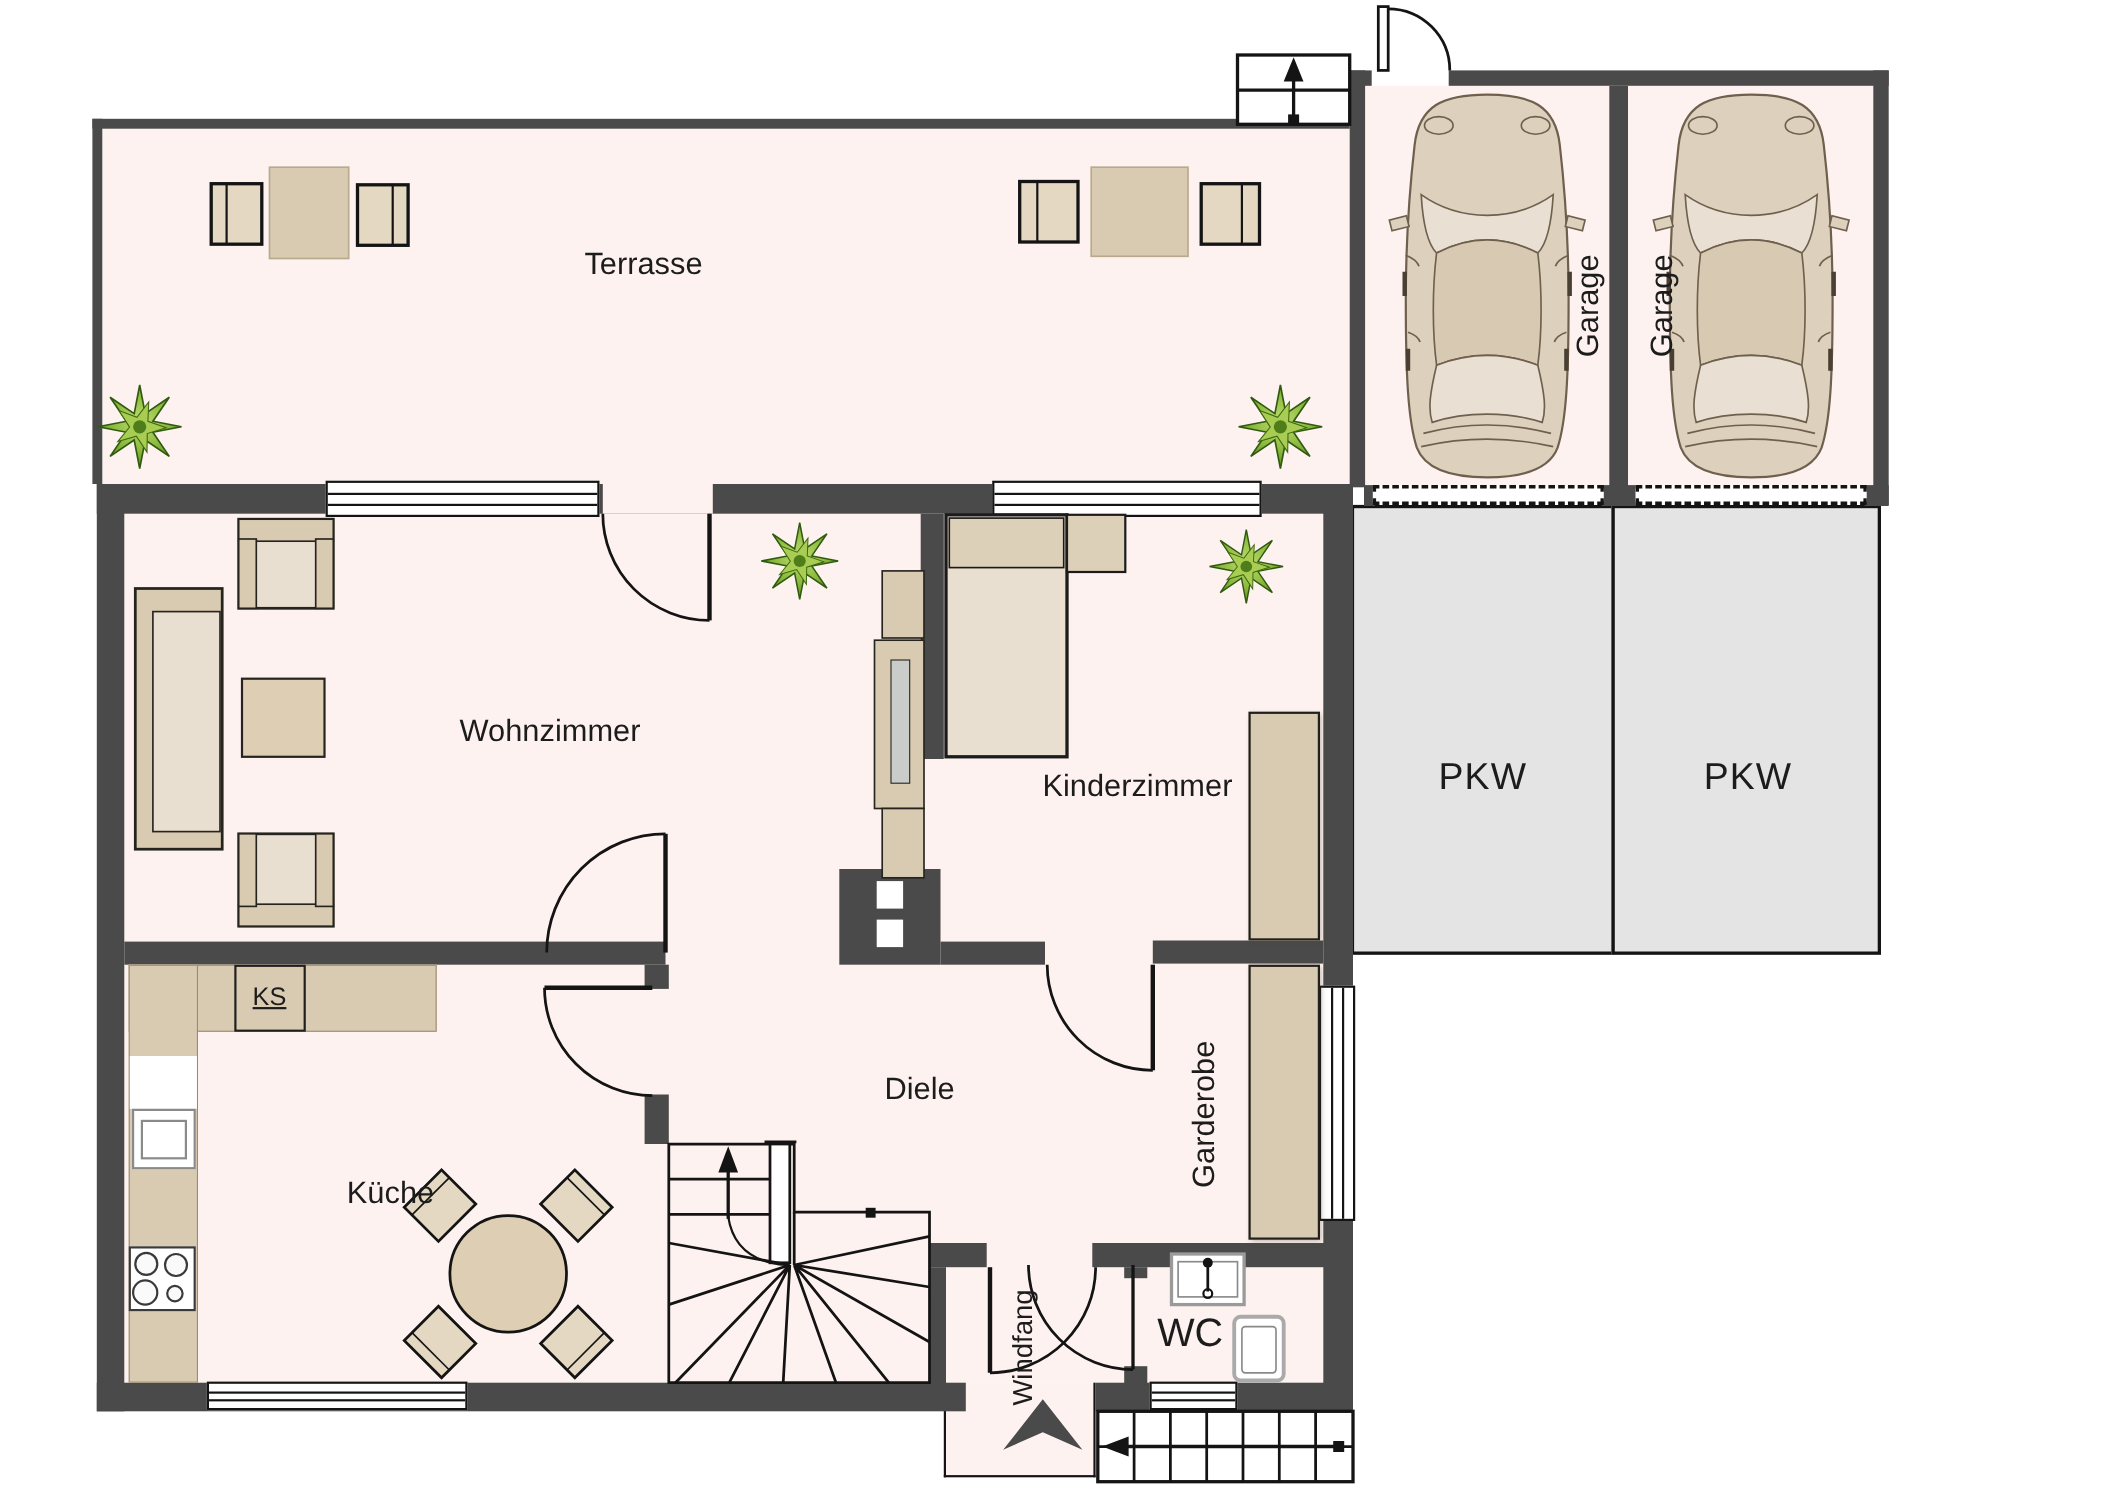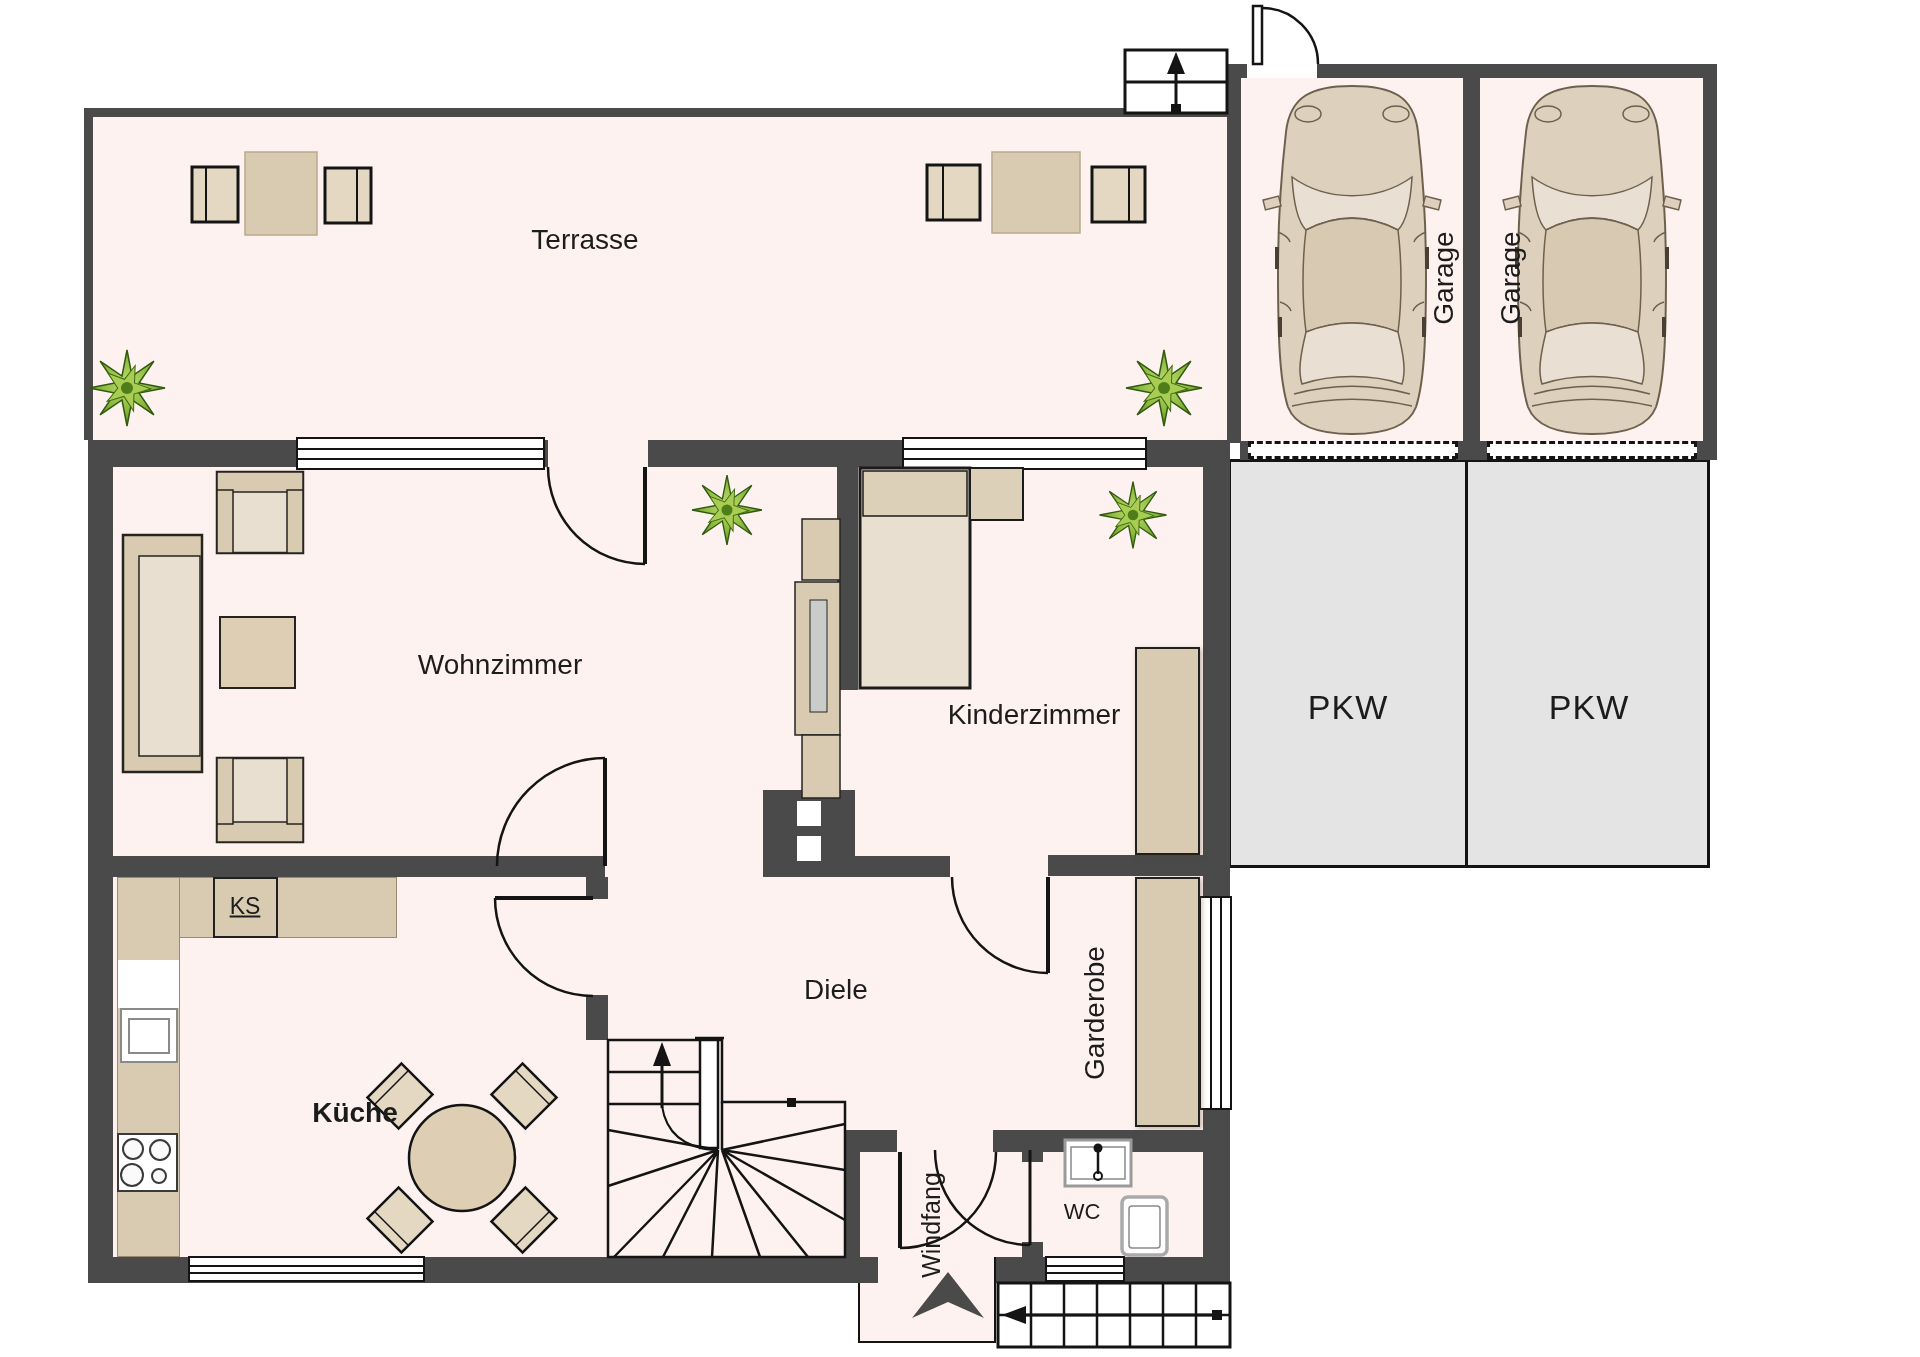--- a/index.html
+++ b/index.html
@@ -15,21 +15,21 @@
   .pkw{position:absolute;background:var(--parking_fill,#e4e4e4);border:3px solid #141414;box-sizing:border-box;}
   .gdoor{position:absolute;background:#fff;border:3px dashed #141414;box-sizing:border-box;}
   .win{position:absolute;background:#fff;border:2px solid #141414;box-sizing:border-box;}
   .win.h::before,.win.h::after{content:"";position:absolute;left:0;right:0;height:2px;background:#141414;}
   .win.h::before{top:31%;} .win.h::after{top:64%;}
   .win.v::before,.win.v::after{content:"";position:absolute;top:0;bottom:0;width:2px;background:#141414;}
   .win.v::before{left:31%;} .win.v::after{left:64%;}
   .lbl{position:absolute;color:#1c1c1c;white-space:nowrap;transform:translate(-50%,-50%);
        font-family:"Liberation Sans", sans-serif;}
   .lbl.rot{transform:translate(-50%,-50%) rotate(-90deg);}
-  .f28{font-size:28px;} .f34{font-size:34px;letter-spacing:1px;} .f30{font-size:22px;}
+  .f28{font-size:28px;} .f34{font-size:34px;letter-spacing:1px;} .f30{font-size:36px;}
   .f25{font-size:25px;} .f23{font-size:23px;text-decoration:underline;}
   svg.overlay{position:absolute;left:0;top:0;pointer-events:none;}
 </style>
 </head>
 <body>
 
 <div class="plan">
 
   <div class="floor" style="left:93px;top:116px;width:1134px;height:324px;"></div>
   <div class="floor" style="left:1241px;top:78px;width:222px;height:363px;"></div>
@@ -266,21 +266,21 @@
 
     <use href="#plant" transform="translate(127,388)"></use>
     <use href="#plant" transform="translate(1164,388)"></use>
     <use href="#plant" transform="translate(727,510) scale(0.92)"></use>
     <use href="#plant" transform="translate(1133,515) scale(0.88)"></use>
   </svg>
 
   <div class="lbl f28" style="left:585px;top:240px;">Terrasse</div>
   <div class="lbl f28" style="left:500px;top:665px;">Wohnzimmer</div>
   <div class="lbl f28" style="left:1034px;top:715px;">Kinderzimmer</div>
-  <div class="lbl f28" style="left:355px;top:1113px;font-weight:bold;">Küche</div>
+  <div class="lbl f28" style="left:355px;top:1085px;">Küche</div>
   <div class="lbl f28" style="left:836px;top:990px;">Diele</div>
   <div class="lbl f30" style="left:1082px;top:1212px;">WC</div>
   <div class="lbl f23" style="left:245px;top:906px;">KS</div>
   <div class="lbl f28 rot" style="left:1095px;top:1013px;">Garderobe</div>
   <div class="lbl f25 rot" style="left:931px;top:1225px;">Windfang</div>
   <div class="lbl f28 rot" style="left:1444px;top:278px;">Garage</div>
   <div class="lbl f28 rot" style="left:1511px;top:278px;">Garage</div>
   <div class="lbl f34" style="left:1348px;top:707px;">PKW</div>
   <div class="lbl f34" style="left:1589px;top:707px;">PKW</div>
 </div>

